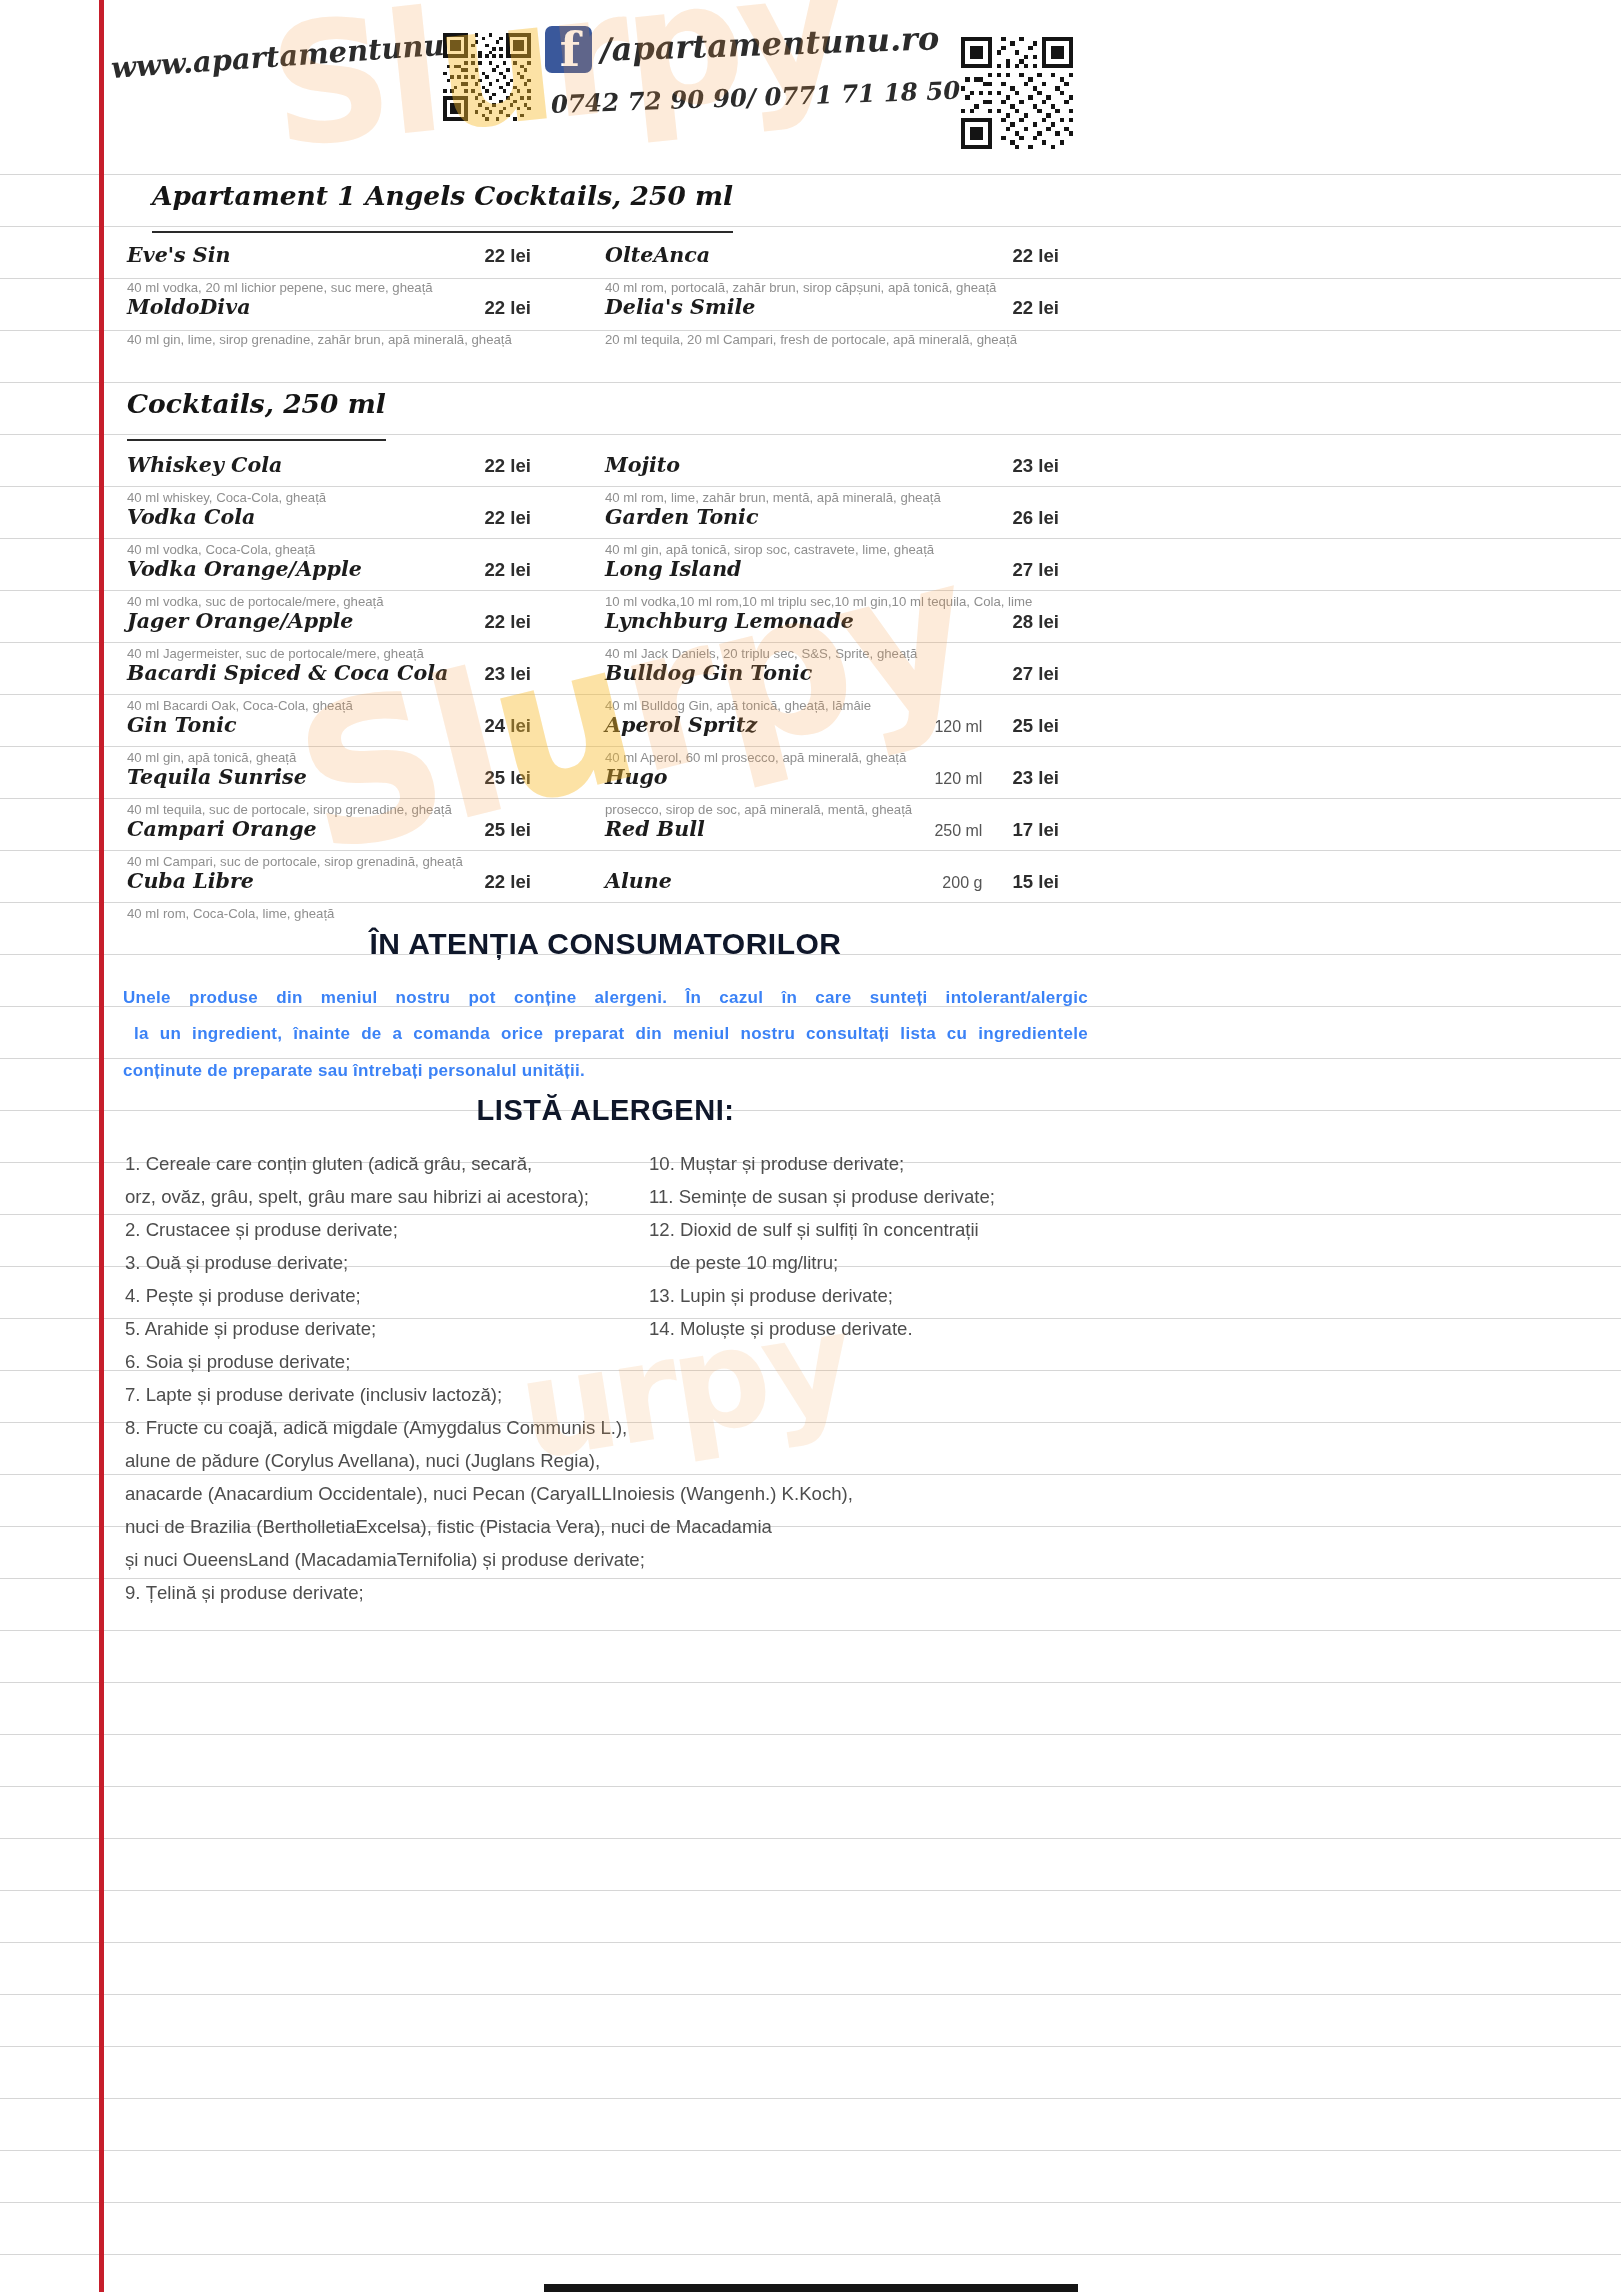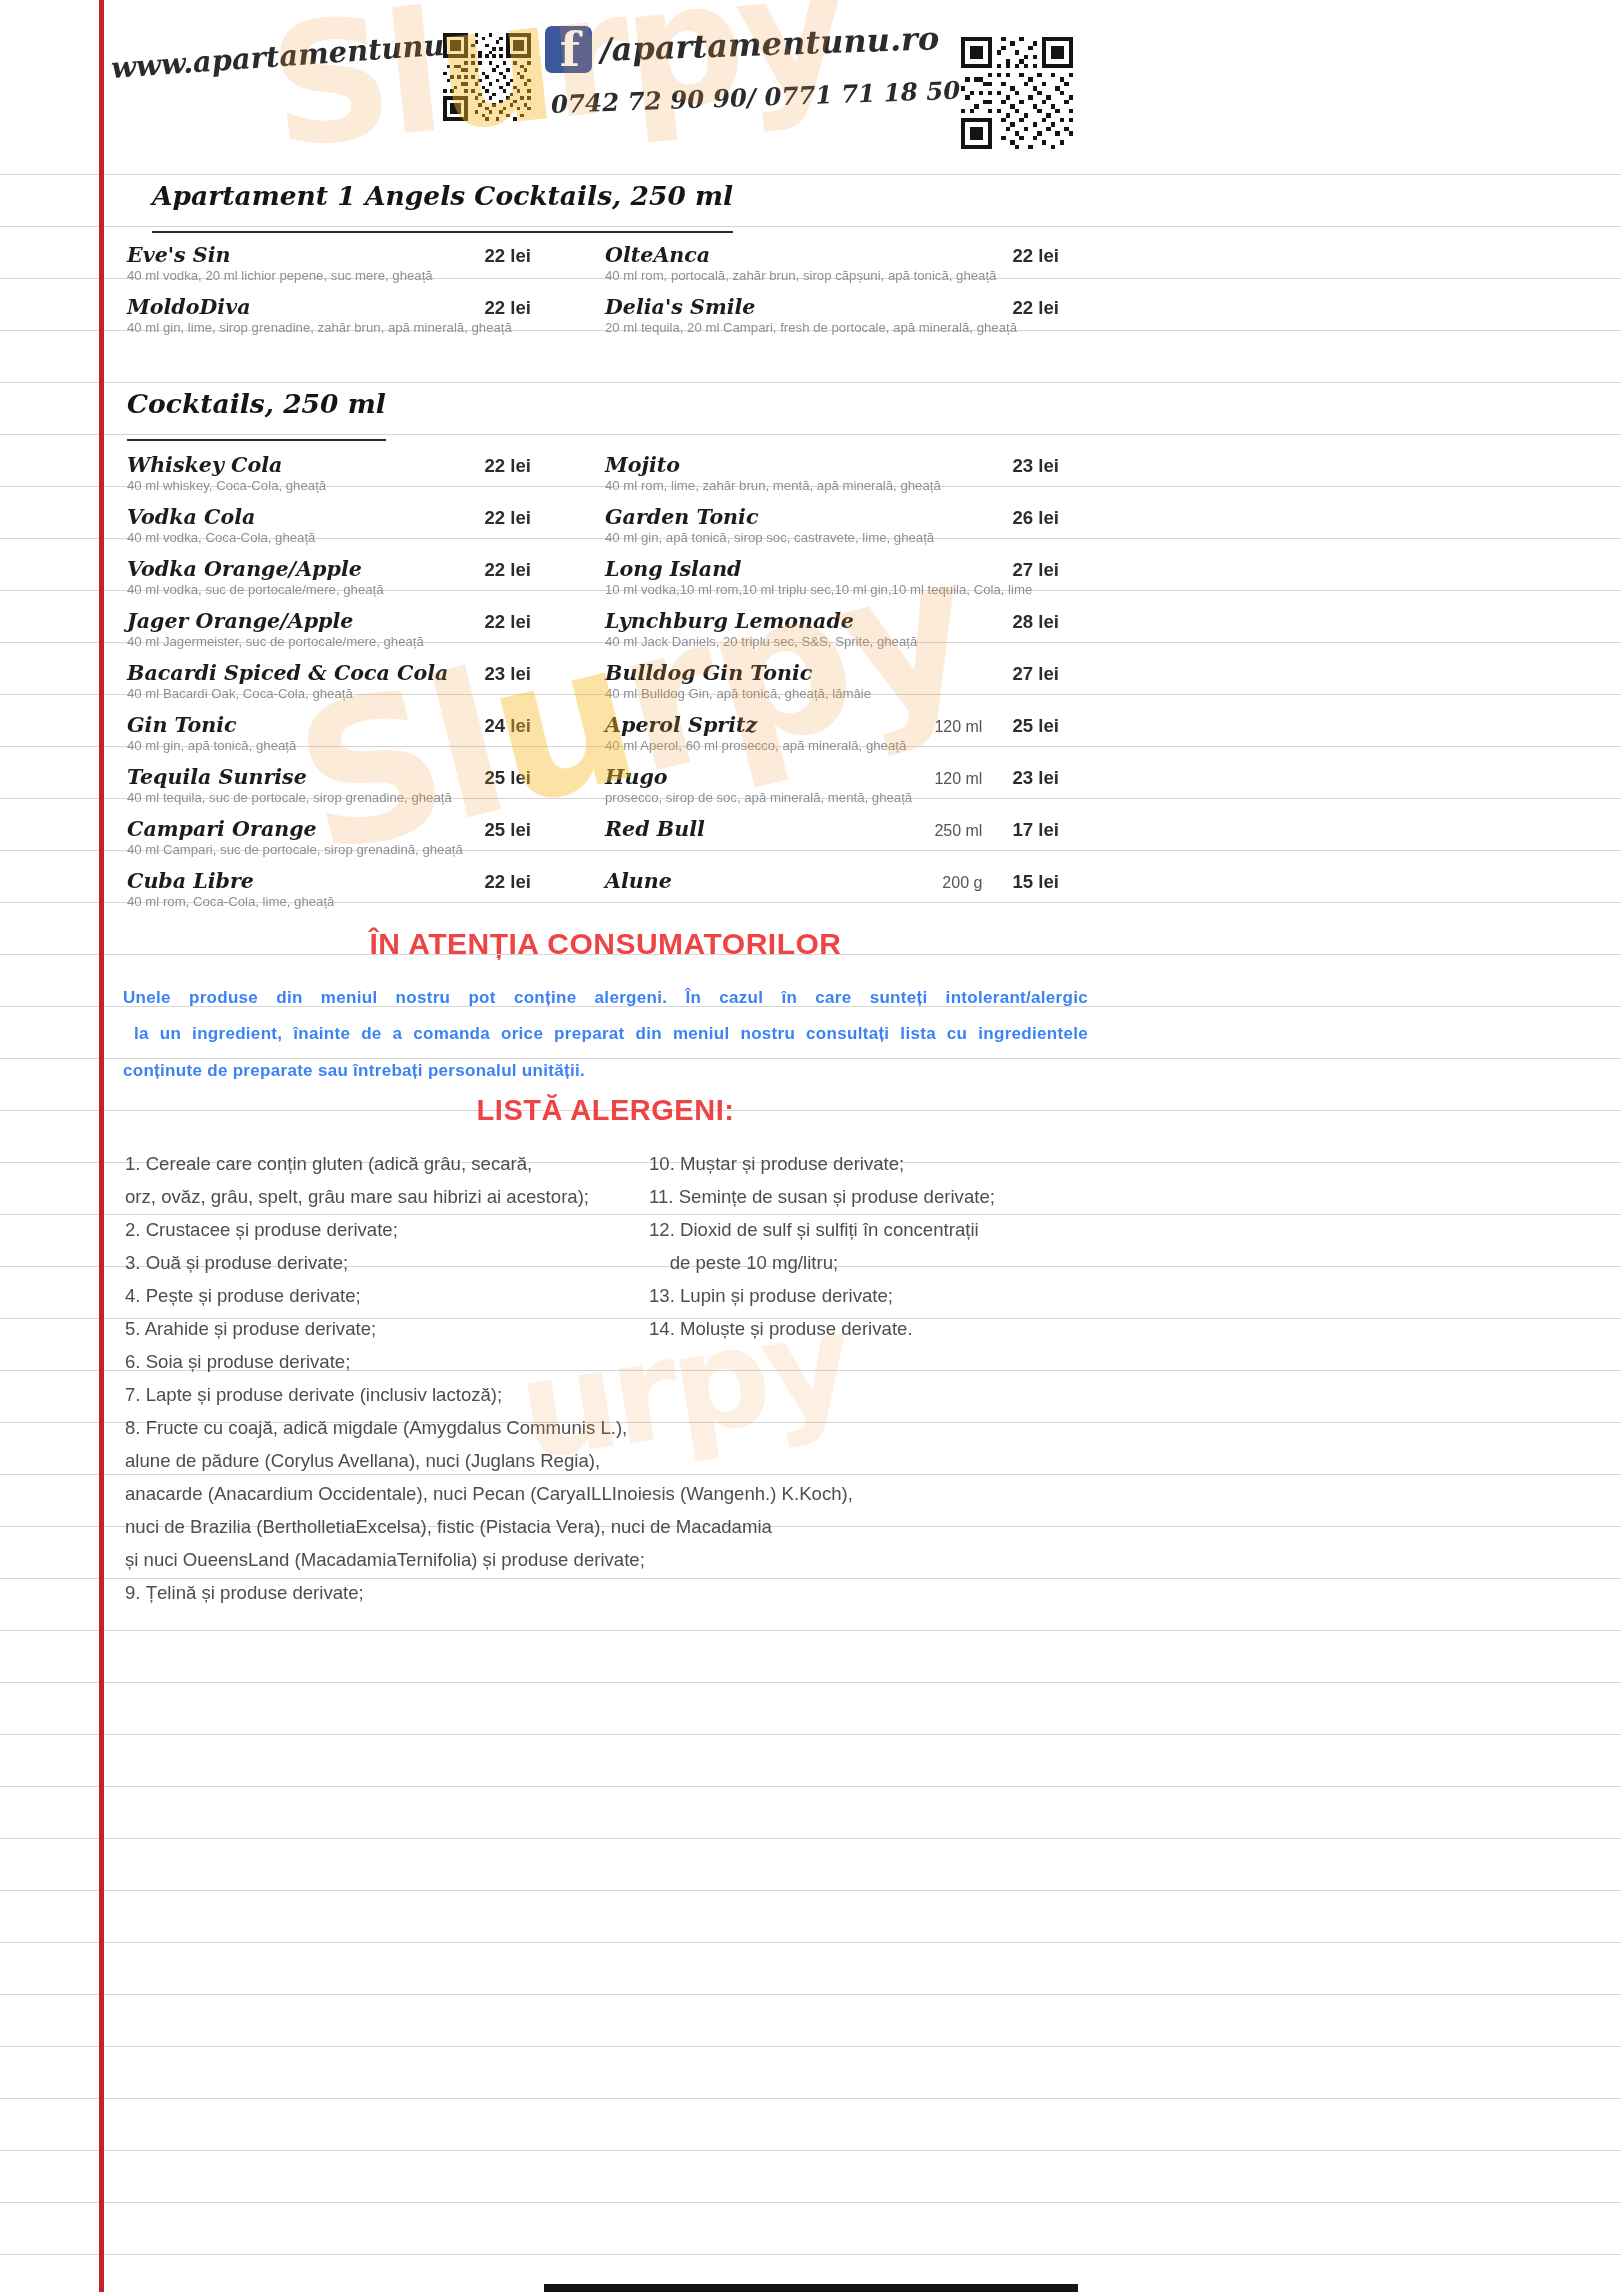--- a/index.html
+++ b/index.html
@@ -28,24 +28,24 @@
   .sec-title{position:absolute;font-size:26.5px;color:#151515;border-bottom:2px solid #2a2a2a;
              padding-bottom:20px;z-index:3;white-space:nowrap;}
   
   .col{position:absolute;z-index:3;}
   .mi{height:52px;box-sizing:border-box;padding-top:17px;}
   .mi-row{display:flex;align-items:baseline;}
   .mi-name{flex:1;font-family:"DejaVu Serif",serif;font-style:italic;font-weight:700;font-size:20.6px;
            color:#1c1c1c;white-space:nowrap;}
   .mi-amt{font-size:16px;color:#555;margin-right:17.6px;white-space:nowrap;}
   .mi-price{font-size:18.6px;font-weight:700;color:#2d2d2d;min-width:59px;text-align:right;white-space:nowrap;}
-  .mi-desc{font-size:13.2px;color:#8f8f8f;white-space:nowrap;margin-top:1px;}
+  .mi-desc{font-size:13.2px;color:#8f8f8f;white-space:nowrap;margin-top:13px;}
   
   .big-title{position:absolute;left:123px;width:965px;text-align:center;font-size:30px;font-weight:700;
-             color:#ef4444;z-index:3;letter-spacing:0.5px;}
+             color:#0f172a;z-index:3;letter-spacing:0.5px;}
   .pline{position:absolute;left:123px;width:965px;font-weight:700;font-size:17px;color:#3b82f6;
          text-align:justify;text-align-last:justify;z-index:3;letter-spacing:0.3px;}
   .pline-last{text-align:right;text-align-last:left;}
   
   .alg{position:absolute;z-index:3;}
   .alg-line{height:33px;line-height:33px;font-size:18.6px;color:#4d4d4d;white-space:pre;}
 </style>
 </head>
 <body>
 

